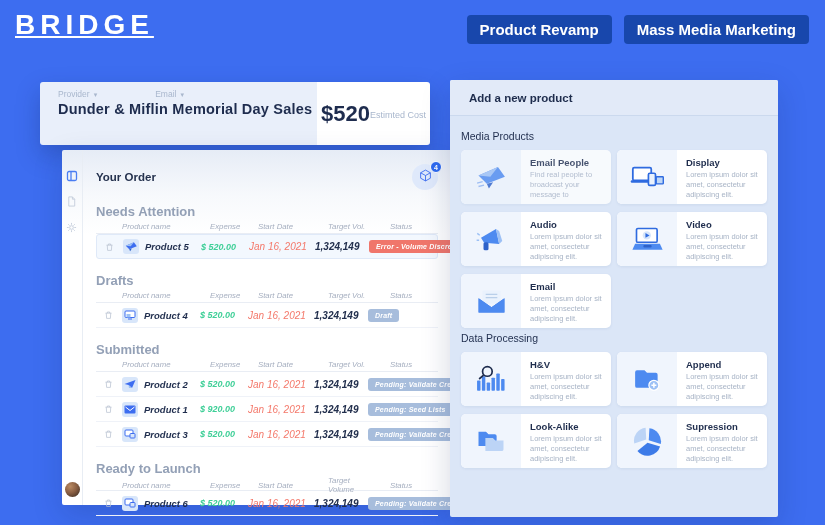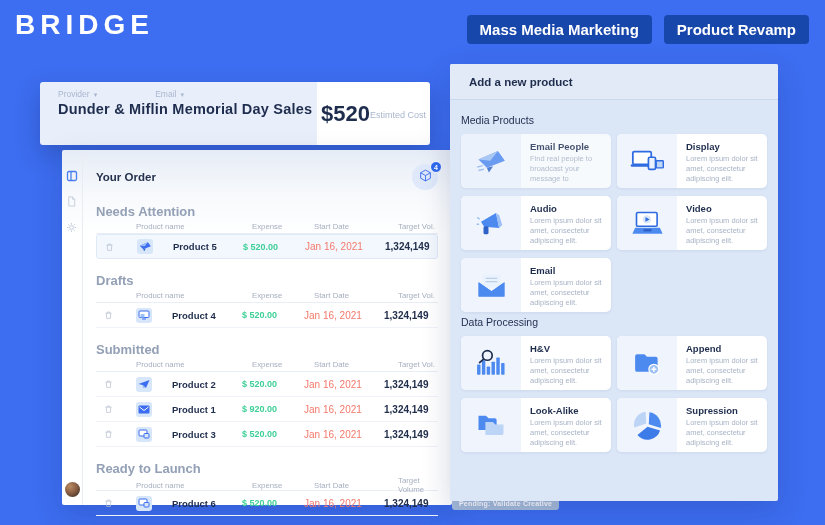--- a/index.html
+++ b/index.html
@@ -3,21 +3,21 @@
 <meta charset="utf-8">
 <style>
   * { margin:0; padding:0; box-sizing:border-box; }
   html,body { width:825px; height:525px; }
   body {
     position:relative; overflow:hidden;
     background:#3D6DF0;
     font-family:"Liberation Sans", sans-serif;
   }
   
-  .brand { position:absolute; left:15px; top:9px; color:#fff; font-size:28px; font-weight:700; letter-spacing:5px; }
+  .brand { position:absolute; left:15px; top:9px; color:#fff; font-size:28px; font-weight:700; letter-spacing:5px;text-decoration:underline; }
   .topnav { position:absolute; top:15px; right:16px; display:flex; gap:12px; }
   .navbtn { background:#1847AC; color:#fff; border:none; border-radius:4px; font-size:15px; font-weight:700; padding:6px 13px; font-family:inherit; cursor:pointer; }
 
   
   .order-card { position:absolute; left:40px; top:82px; width:390px; height:63px; display:flex; border-radius:3px; overflow:hidden; box-shadow:0 10px 25px rgba(15,35,90,.28); }
   .oc-left { flex:1; background:#E9EFFA; padding:7px 0 0 18px; }
   .oc-selects { display:flex; gap:58px; font-size:8.5px; color:#A9B7CD; }
   .sel { cursor:pointer; }
   .sel .caret { margin-left:4px; font-size:7px; }
   .oc-title { margin-top:2px; font-size:14.5px; font-weight:700; color:#1E2C4E; letter-spacing:.2px; }
@@ -35,58 +35,58 @@
   .rail-icon { width:12px; height:12px; display:flex; cursor:pointer; }
   .avatar { margin-top:auto; width:15px; height:15px; border-radius:50%; cursor:pointer;
     background:radial-gradient(circle at 35% 30%, #b98a63 0%, #8a5f43 45%, #31261f 100%); }
   .order-content { margin-left:21px; padding:14px 14px 0 13px; }
   .order-head { display:flex; justify-content:space-between; align-items:flex-start; height:26px; }
   .oh-title { font-size:11.5px; font-weight:700; color:#25324E; padding-top:7px; }
   .pkg { position:relative; width:26px; height:26px; border-radius:50%; background:#DFE9FB; display:flex; align-items:center; justify-content:center; cursor:pointer; }
   .pkg-badge { position:absolute; top:-3px; right:-4px; min-width:12px; height:12px; border-radius:50%; background:#2F6BF0; border:1px solid #fff; color:#fff; font-size:7px; font-weight:700; display:flex; align-items:center; justify-content:center; }
 
   .sec-label { margin-top:14px; font-size:13px; font-weight:700; color:#93A0B6; }
-  .trow { display:grid; grid-template-columns:24px 20px 54px 46px 64px 52px auto; align-items:center; column-gap:16px; height:25px; border-bottom:1px solid #EFF2F8; }
+  .trow { display:grid; grid-template-columns:24px 20px 54px 46px 64px 52px auto; align-items:center; column-gap:2px; height:25px; border-bottom:1px solid #EFF2F8;font-style:italic; }
   .thead { height:15px; font-size:7.8px; color:#A6AFC0; border-bottom:1px solid #E9EDF4; }
   .th-name { grid-column:2 / span 2; }
   .th-exp { padding-left:10px; } .th-date { padding-left:10px; } .th-vol { padding-left:14px; } .th-status { padding-left:22px; }
   .c-trash { display:flex; justify-content:center; cursor:pointer; }
   .c-icon { width:16px; height:15px; border-radius:3px; background:#D8E6FA; display:flex; align-items:center; justify-content:center; }
   .c-name { font-size:9.5px; font-weight:700; color:#1F2D4D; }
   .c-exp  { font-size:9px; font-weight:700; color:#3ECF97; }
   .c-date { font-size:10px; color:#F4796B; }
   .c-vol  { font-size:10px; font-weight:700; color:#222F4D; }
   .badge  { justify-self:start; font-size:7px; font-weight:700; color:#fff; padding:3px 7px; border-radius:3px; letter-spacing:.2px; white-space:nowrap; }
   .badge.error   { background:#F0766B; }
   .badge.neutral { background:#A7BDDC; }
   .trow.hl { background:#F3F8FE; border:1px solid #DFE9F8; border-radius:3px; }
 
   
-  .add-panel { position:absolute; left:450px; top:64px; width:328px; height:437px; background:#DBE6F7; border-radius:2px; box-shadow:0 10px 30px rgba(15,35,90,.18); }
+  .add-panel { position:absolute; left:450px; top:80px; width:328px; height:437px; background:#DBE6F7; border-radius:2px; box-shadow:0 10px 30px rgba(15,35,90,.18); }
   .ap-head { height:36px; line-height:36px; padding-left:19px; font-size:11.5px; font-weight:700; color:#1F2D4D; border-bottom:1px solid #CBD9EE; background:#E2EAF8; border-radius:2px 2px 0 0; }
   .ap-body { padding:8px 11px; }
   .ap-sec-label { font-size:10.5px; font-weight:400; color:#1F2D4D; margin:6px 0 8px; }
   .ap-sec-label.mt-lg { margin-top:4px; }
   .cards { display:flex; flex-wrap:wrap; gap:8px 6px; }
   .pcard { width:150px; height:54px; background:#fff; border-radius:5px; display:flex; overflow:hidden; box-shadow:0 1px 3px rgba(30,60,120,.08); cursor:pointer; }
   .pcard.disabled { opacity:.8; }
   .pc-icon { width:60px; min-width:60px; background:#F0F5FD; display:flex; align-items:center; justify-content:center; }
   .pc-text { padding:7px 8px 0 9px; }
   .pc-title { font-size:9.5px; font-weight:700; color:#1F2D4D; }
   .pc-desc { margin-top:2px; font-size:7.5px; line-height:1.3; color:#A8B4C6; }
   .note { width:100%; max-width:205px; font-size:7.5px; color:#6A7A94; line-height:1.35; margin:-2px 0 0; }
   .note b { color:#2A3A58; }
 </style>
 </head>
 <body>
 
 <div class="brand">BRIDGE</div>
 <div class="topnav">
+  <button class="navbtn">Product Revamp</button>
   <button class="navbtn">Mass Media Marketing</button>
-  <button class="navbtn">Product Revamp</button>
 </div>
 
 <div class="order-card">
   <div class="oc-left">
     <div class="oc-selects">
       <span class="sel"><span>Provider</span><span class="caret">▾</span></span>
       <span class="sel"><span>Email</span><span class="caret">▾</span></span>
     </div>
     <div class="oc-title">Dunder &amp; Miflin Memorial Day Sales</div>
   </div>

